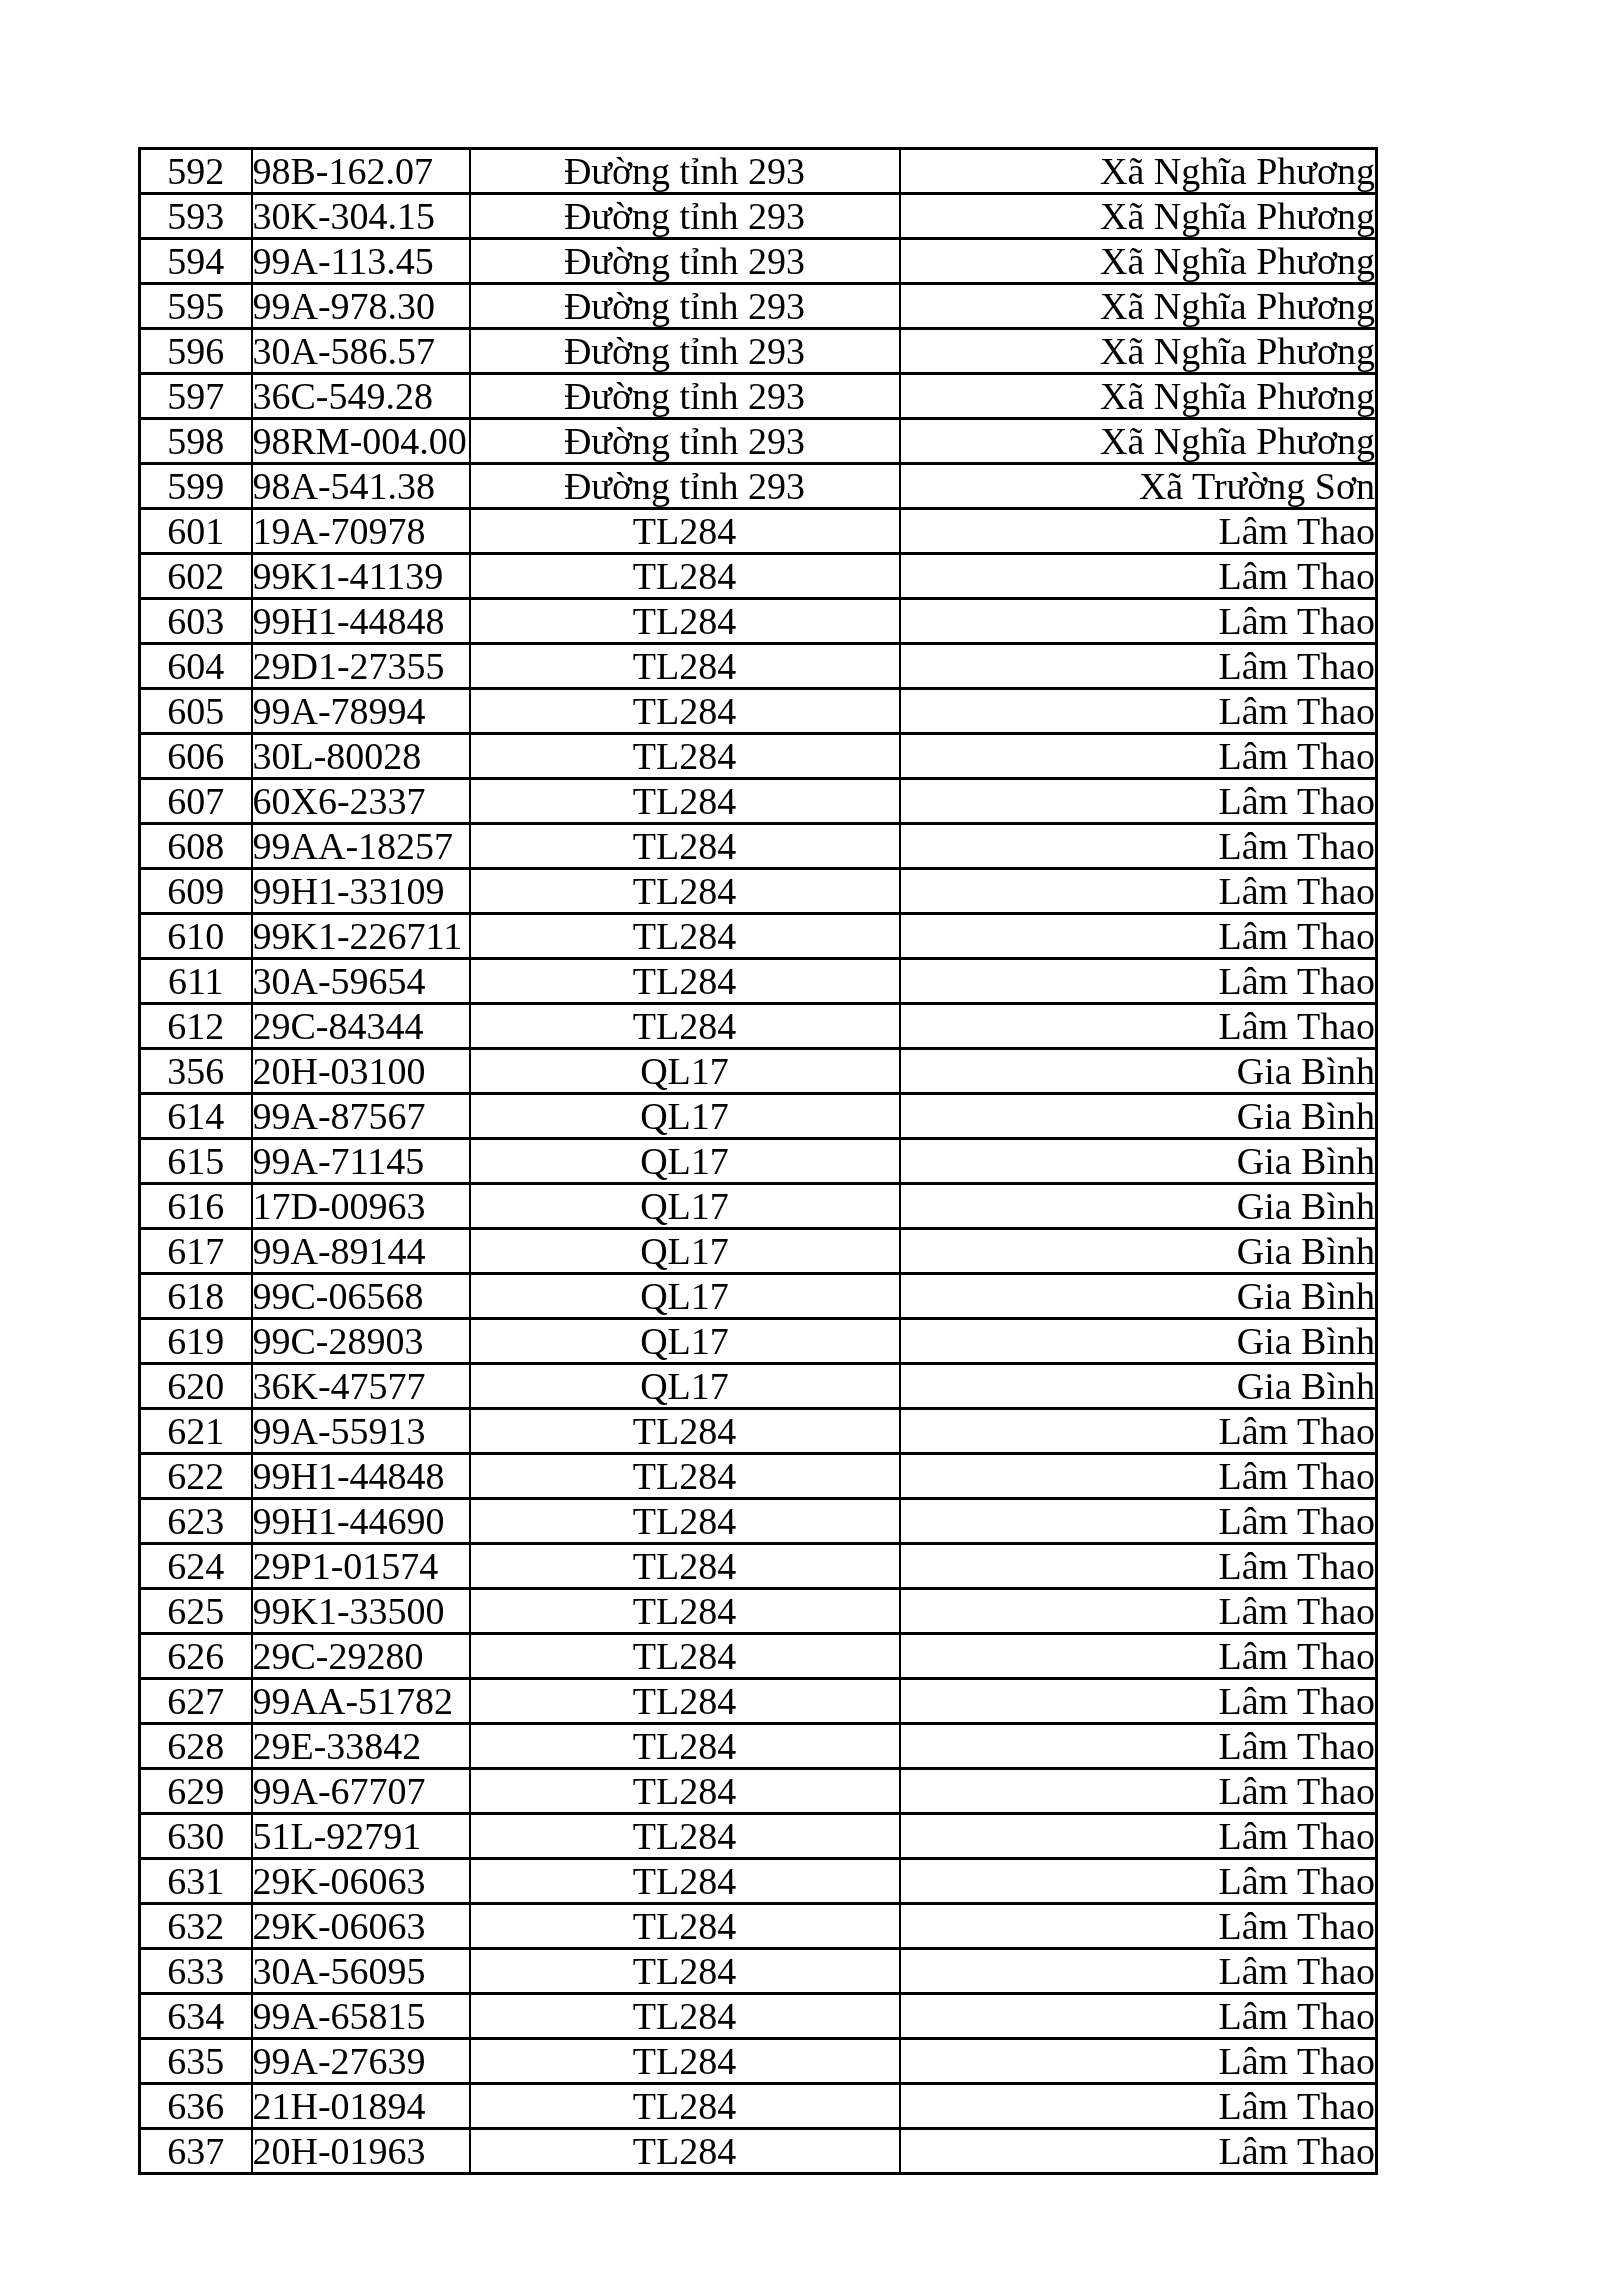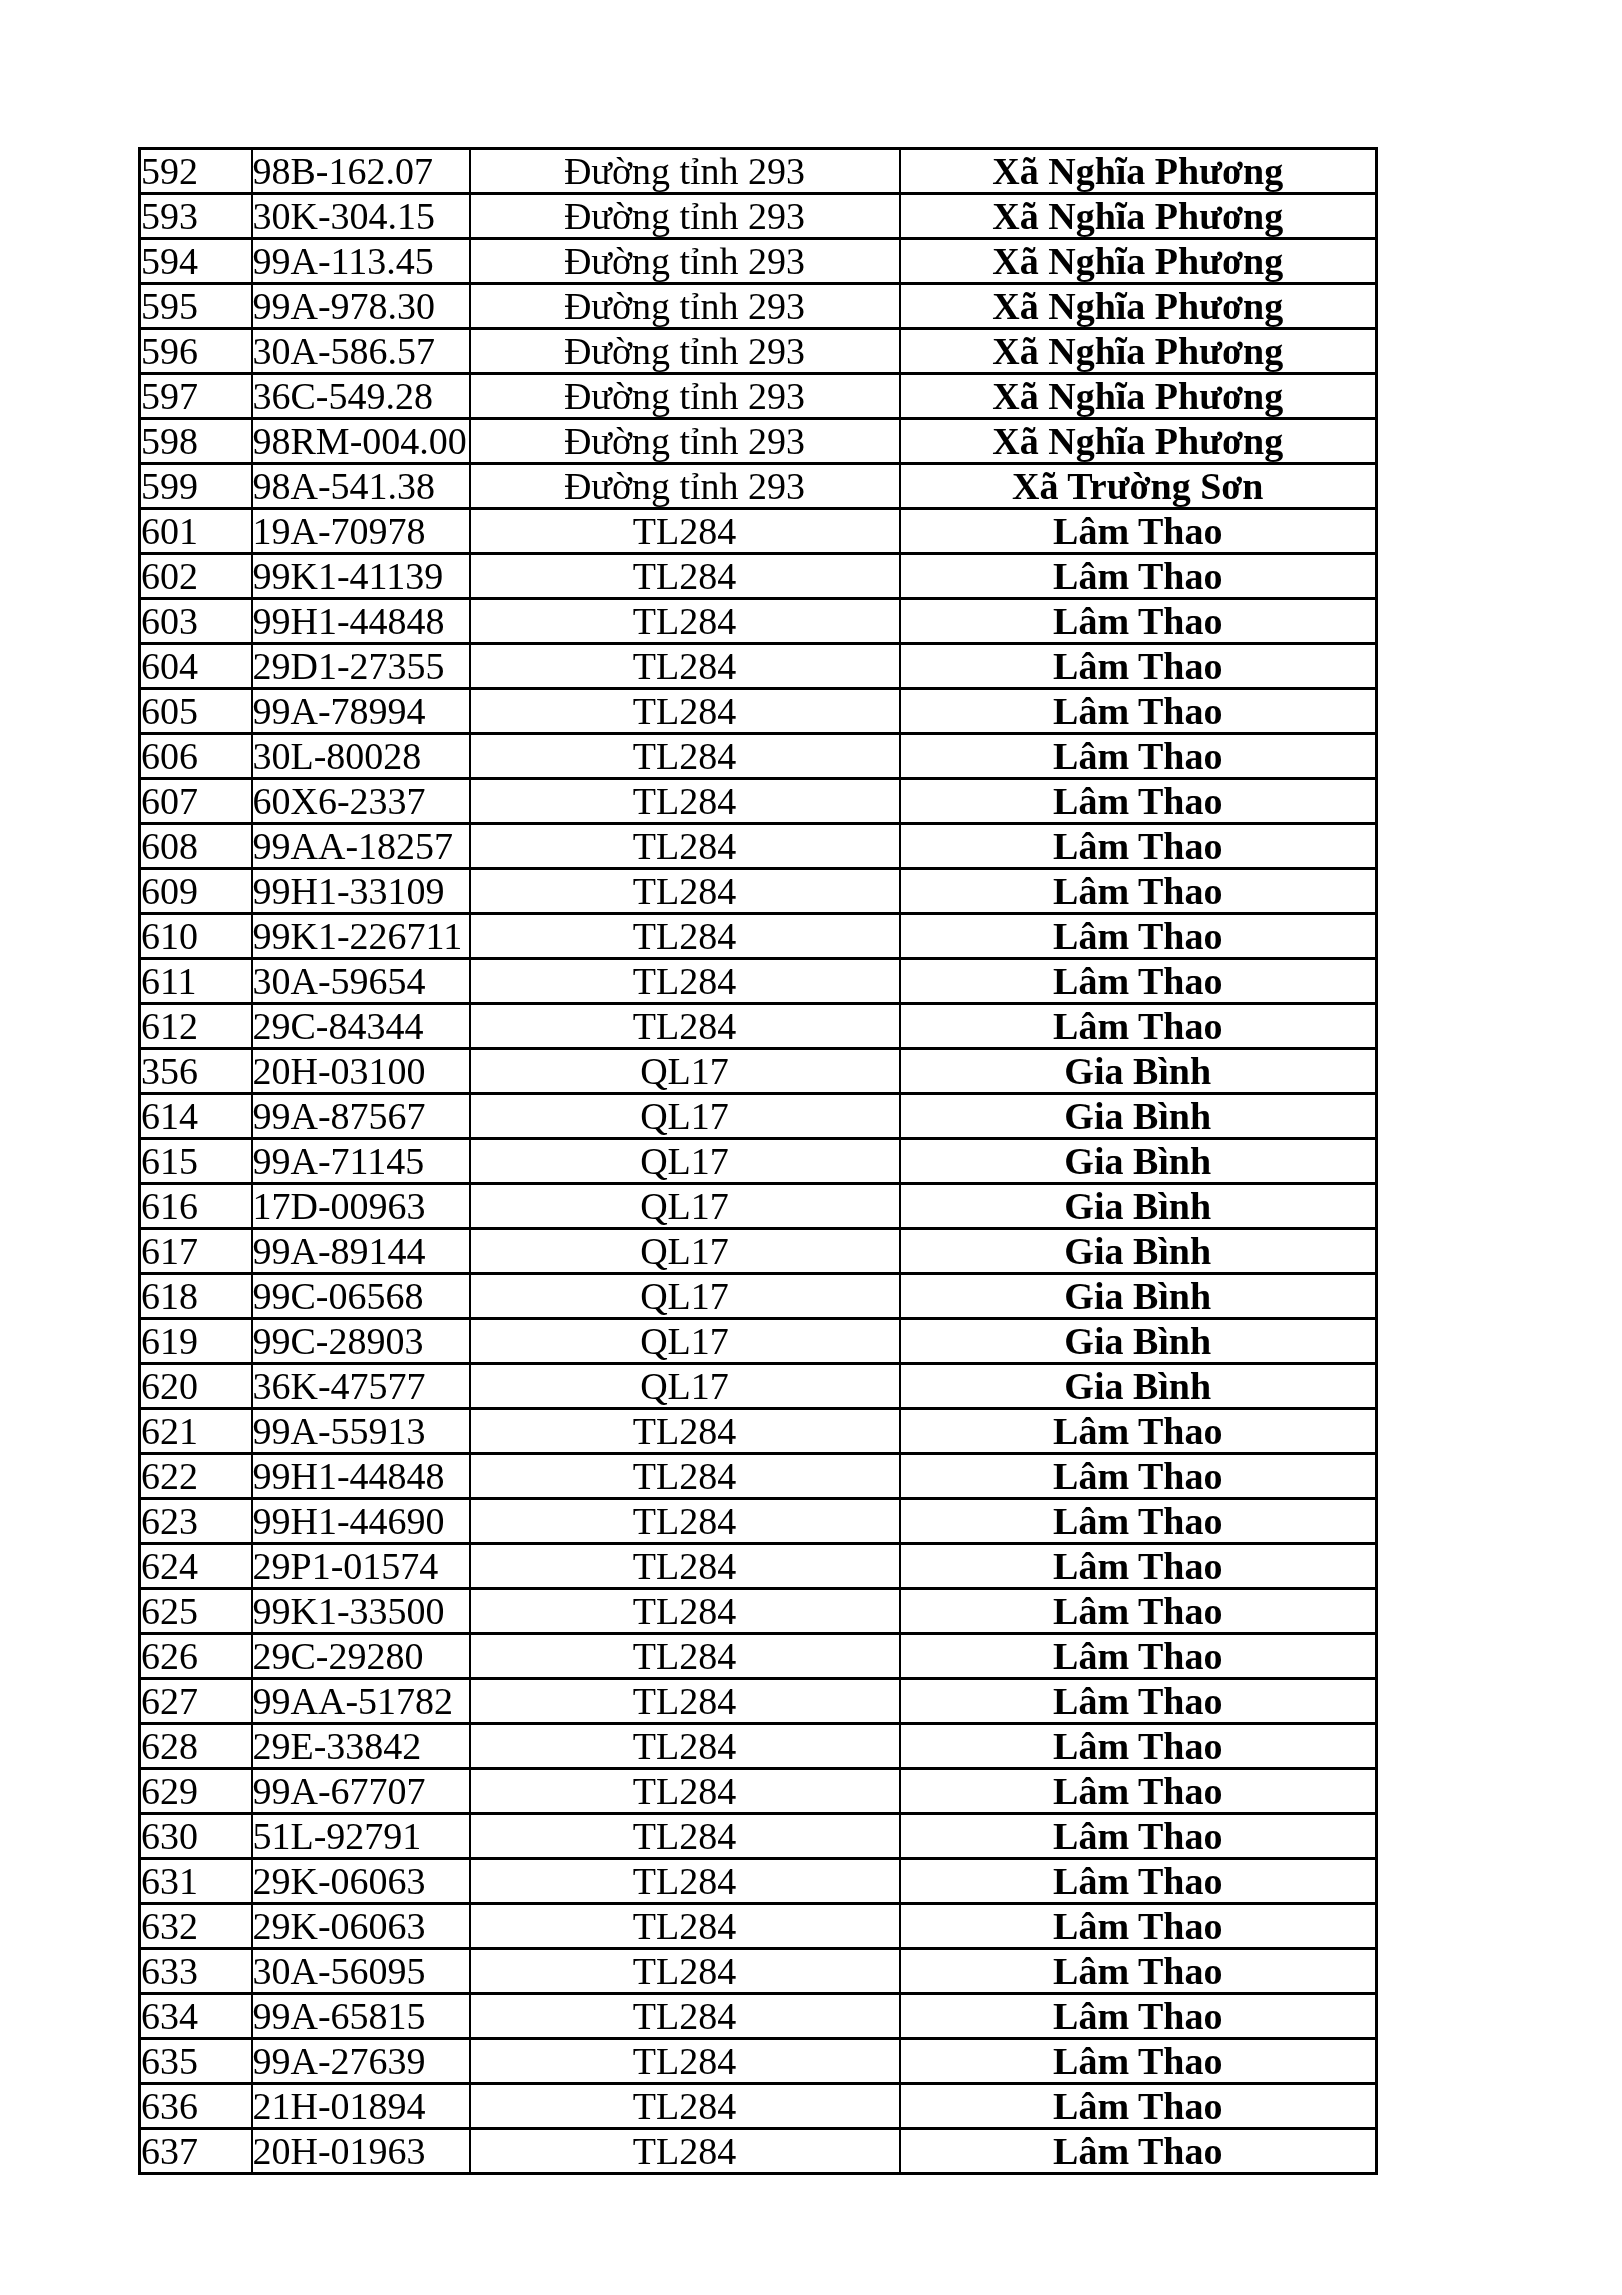--- a/index.html
+++ b/index.html
@@ -27,24 +27,24 @@
     border: 2.5px solid #000;
     border-top-width: 3.4px;
     border-bottom-width: 3.4px;
     height: 40px;
     padding: 0;
     font-size: 38px;
     line-height: 42px;
     vertical-align: middle;
     white-space: nowrap;
   }
-  td.cell-no       { text-align: left; padding-right: 4.2px; }
+  td.cell-no       { text-align: center; padding-right: 4.2px; }
   td.cell-plate    { text-align: left;  padding-left: 6px;  }
   td.cell-road     { text-align: center;  padding-left: 6px;  }
-  td.cell-location { text-align: center;  padding-left: 24.5px; font-weight: bold; }
+  td.cell-location { text-align: right;  padding-left: 24.5px; }
 </style>
 </head>
 <body>
 
 <table class="doc-table">
   <colgroup>
     <col style="width:112px">
     <col style="width:218px">
     <col style="width:430px">
     <col style="width:477px">

